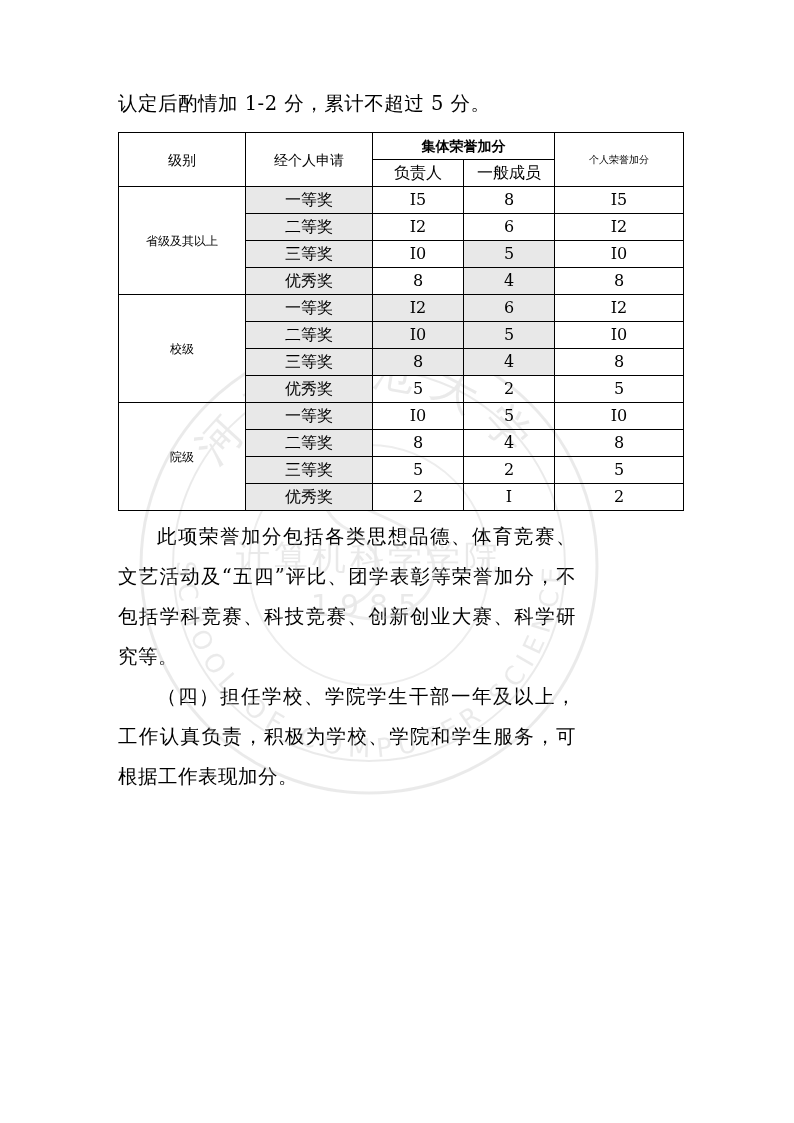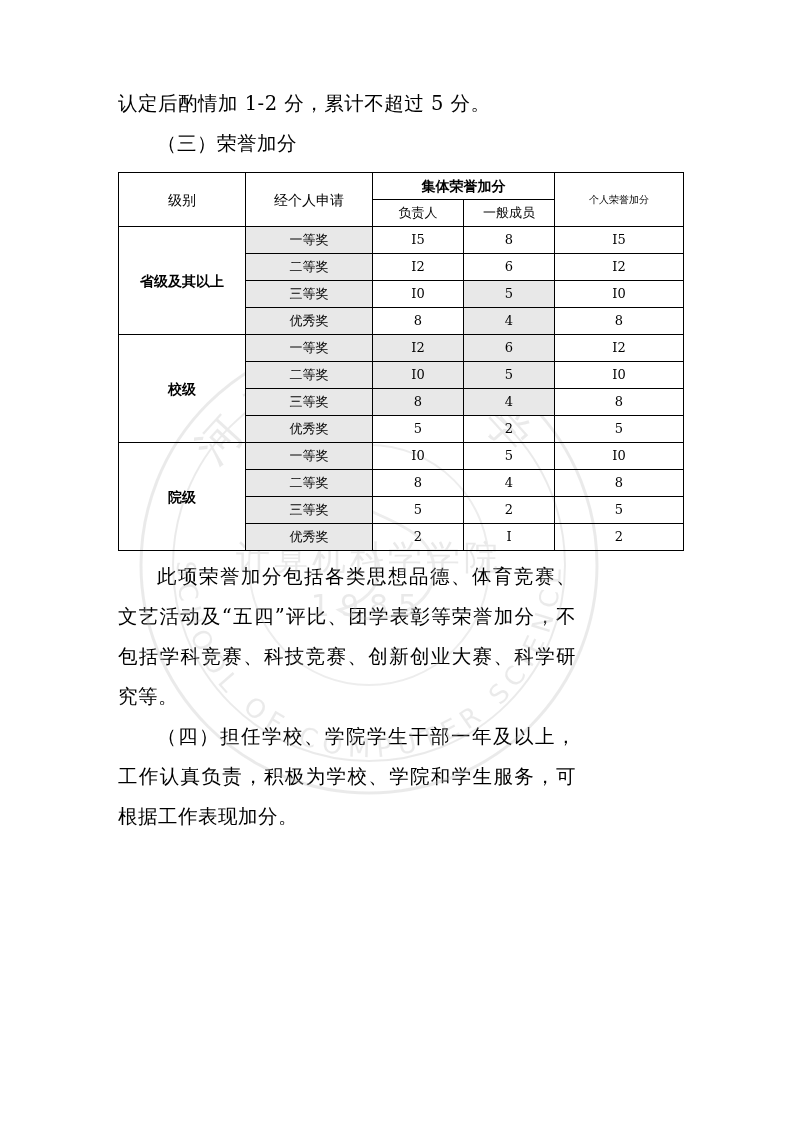--- a/index.html
+++ b/index.html
@@ -47,32 +47,32 @@
   table.score {
     border-collapse: collapse;
     width: 566px;
     table-layout: fixed;
     background: transparent;
   }
   table.score td, table.score th {
     border: 1px solid #000000;
     text-align: center;
     vertical-align: middle;
-    font-size: 13px;
+    font-size: 16px;
     font-weight: normal;
     padding: 0;
     height: 26px;
     line-height: 26px;
     font-family: "DejaVu Serif", "Liberation Serif", serif;
   }
   table.score th.hdr-level { width: 126px; font-size: 14px; }
   table.score th.hdr-prize { width: 126px; font-size: 14px; }
   table.score th.hdr-group { font-size: 14px; font-weight: bold; }
   table.score th.hdr-person { width: 128px; font-size: 10px; }
-  table.score td.level-cell { font-size: 14px; font-weight: bold; }
+  table.score td.level-cell { font-size: 12px; }
   td.shade { background: #e8e8e8; margin-left: 32px; }
   .watermark {
     position: absolute;
     left: 134px;
     top: 330px;
     width: 470px;
     height: 470px;
     z-index: 1;
     opacity: 0.30;
     pointer-events: none;
@@ -119,21 +119,20 @@
     </svg>
     <div class="wm-text wm-cn">计算机科学学院</div>
     <div class="wm-text wm-year">1985</div>
   </div>
 
   <div class="content">
 
     <p class="para">认定后酌情加 1-2 分，累计不超过 5 分。</p>
 
 
-    <p class="para indent">（三）荣誉加分</p>
 
     <div class="tbl-wrap">
       <table class="score">
         <thead>
           <tr>
             <th class="hdr-level" rowspan="2">级别</th>
             <th class="hdr-prize" rowspan="2">经个人申请</th>
             <th class="hdr-group" colspan="2">集体荣誉加分</th>
             <th class="hdr-person" rowspan="2">个人荣誉加分</th>
           </tr>

